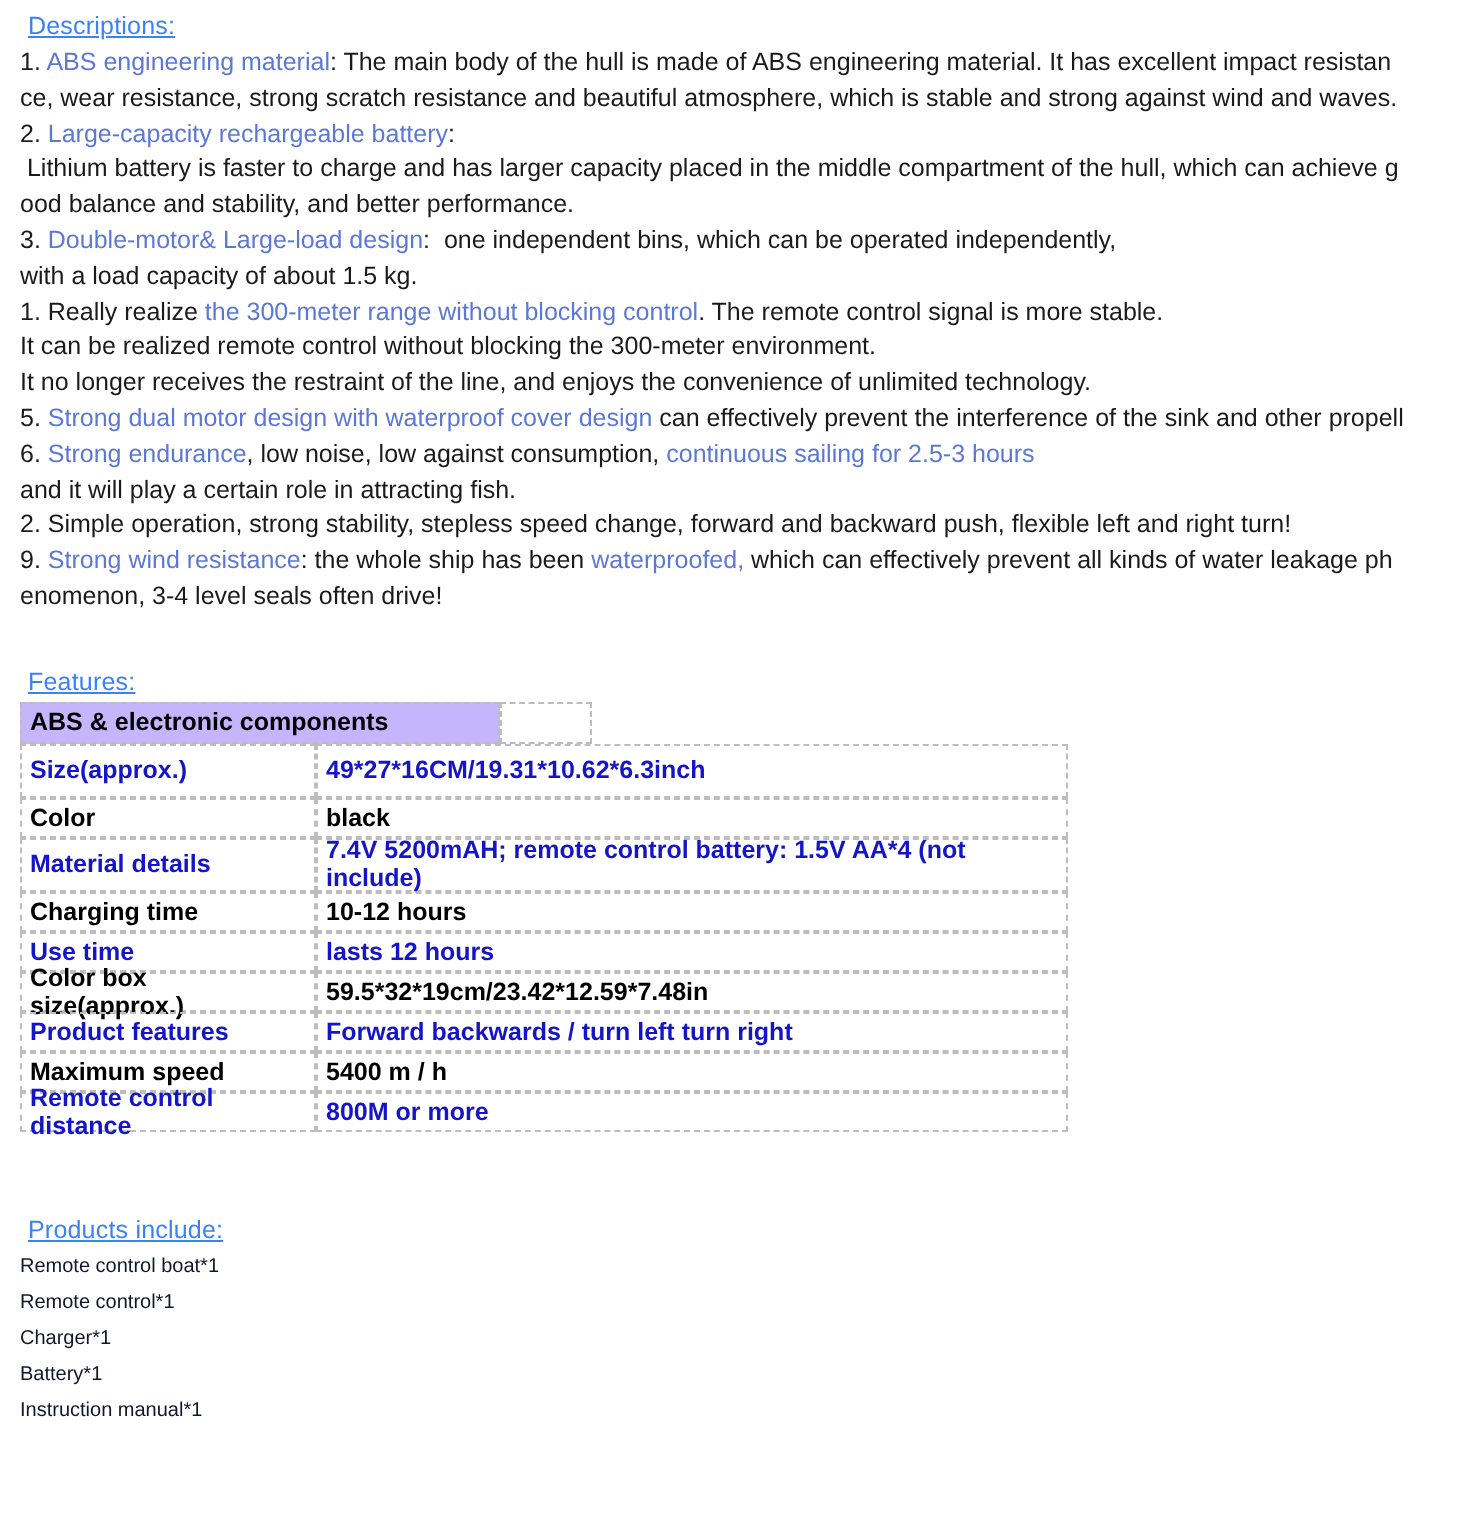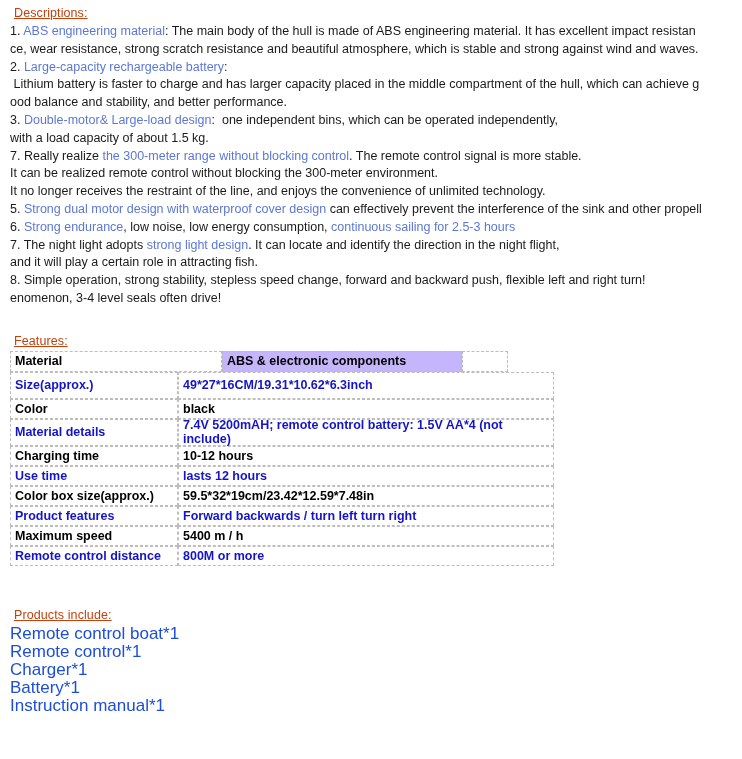--- a/index.html
+++ b/index.html
@@ -15,21 +15,21 @@
     overflow: hidden;
     position: relative;
   }
 
   .page {
     padding: 6px 0 0 0;
   }
 
   
   .section-heading {
-    color: #c2410c;
+    color: #3b82f6;
     font-size: 12.5px;
     font-weight: normal;
     text-decoration: underline;
     margin: 0 0 3px 14px;
     letter-spacing: 0.1px;
   }
 
   
   .desc-block {
     margin: 0 0 0 10px;
@@ -78,77 +78,76 @@
     height: 21px;
     background: #c4b5fd;
   }
   .row-material .c-extra {
     width: 46px;
     height: 21px;
   }
 
   
   .row-data .c-label {
-    width: 168px;
+    width: 148px;
   }
   .row-data .c-value {
     width: 376px;
   }
 
   .h-normal  { height: 20px; }
   .h-tall    { height: 27px; }
 
   .blue  { color: #1414c8; }
   .black { color: #000000; }
 
   
   .products-wrap {
     margin-top: 42px;
   }
   .prod-list {
     margin: 0 0 0 10px;
-    font-size: 17px;
+    font-size: 10px;
     line-height: 18px;
-    color: #1d4ed8;
+    color: #0f172a;
   }
   .prod-item { white-space: pre; }
 </style>
 </head>
 <body>
 
 <div class="page">
 
   <div>
     <div class="section-heading">Descriptions:</div>
     <div class="desc-block" id="desc-block">
         <div class="desc-line"><span>1. </span><span class="hl">ABS engineering material</span><span>: The main body of the hull is made of ABS engineering material. It has excellent impact resistan</span></div>
         <div class="desc-line"><span>ce, wear resistance, strong scratch resistance and beautiful atmosphere, which is stable and strong against wind and waves.</span></div>
         <div class="desc-line"><span>2. </span><span class="hl">Large-capacity rechargeable battery</span><span>:</span></div>
         <div class="desc-line"><span> Lithium battery is faster to charge and has larger capacity placed in the middle compartment of the hull, which can achieve g</span></div>
         <div class="desc-line"><span>ood balance and stability, and better performance.</span></div>
         <div class="desc-line"><span>3. </span><span class="hl">Double-motor&amp; Large-load design</span><span>:  one independent bins, which can be operated independently,</span></div>
         <div class="desc-line"><span>with a load capacity of about 1.5 kg.</span></div>
-        <div class="desc-line"><span>7. Really realize </span><span class="hl">the 300-meter range without blocking control</span><span>. The remote control signal is more stable.</span></div>
+        <div class="desc-line"><span>1. Really realize </span><span class="hl">the 300-meter range without blocking control</span><span>. The remote control signal is more stable.</span></div>
         <div class="desc-line"><span>It can be realized remote control without blocking the 300-meter environment.</span></div>
         <div class="desc-line"><span>It no longer receives the restraint of the line, and enjoys the convenience of unlimited technology.</span></div>
         <div class="desc-line"><span>5. </span><span class="hl">Strong dual motor design with waterproof cover design</span><span> can effectively prevent the interference of the sink and other propell</span></div>
-        <div class="desc-line"><span>6. </span><span class="hl">Strong endurance</span><span>, low noise, low energy consumption, </span><span class="hl">continuous sailing for 2.5-3 hours</span></div>
-        <div class="desc-line"><span>7. The night light adopts </span><span class="hl">strong light design</span><span>. It can locate and identify the direction in the night flight,</span></div>
+        <div class="desc-line"><span>6. </span><span class="hl">Strong endurance</span><span>, low noise, low against consumption, </span><span class="hl">continuous sailing for 2.5-3 hours</span></div>
         <div class="desc-line"><span>and it will play a certain role in attracting fish.</span></div>
-        <div class="desc-line"><span>8. Simple operation, strong stability, stepless speed change, forward and backward push, flexible left and right turn!</span></div>
+        <div class="desc-line"><span>2. Simple operation, strong stability, stepless speed change, forward and backward push, flexible left and right turn!</span></div>
+        <div class="desc-line"><span>9. </span><span class="hl">Strong wind resistance</span><span>: the whole ship has been </span><span class="hl">waterproofed,</span><span> which can effectively prevent all kinds of water leakage ph</span></div>
         <div class="desc-line"><span>enomenon, 3-4 level seals often drive!</span></div>
       </div>
   </div>
 
   <div class="features-wrap">
     <div class="section-heading">Features:</div>
 
     <div class="feat-table">
       <div class="row row-material">
-        <div class="cell c-label black">Material</div>
         <div class="cell c-value black">ABS &amp; electronic components</div>
         <div class="cell c-extra"></div>
       </div>
       <div id="feat-rows">
           <div class="row row-data">
             <div class="cell c-label blue h-tall">Size(approx.)</div>
             <div class="cell c-value blue h-tall">49*27*16CM/19.31*10.62*6.3inch</div>
           </div>
           <div class="row row-data">
             <div class="cell c-label black h-normal">Color</div>

